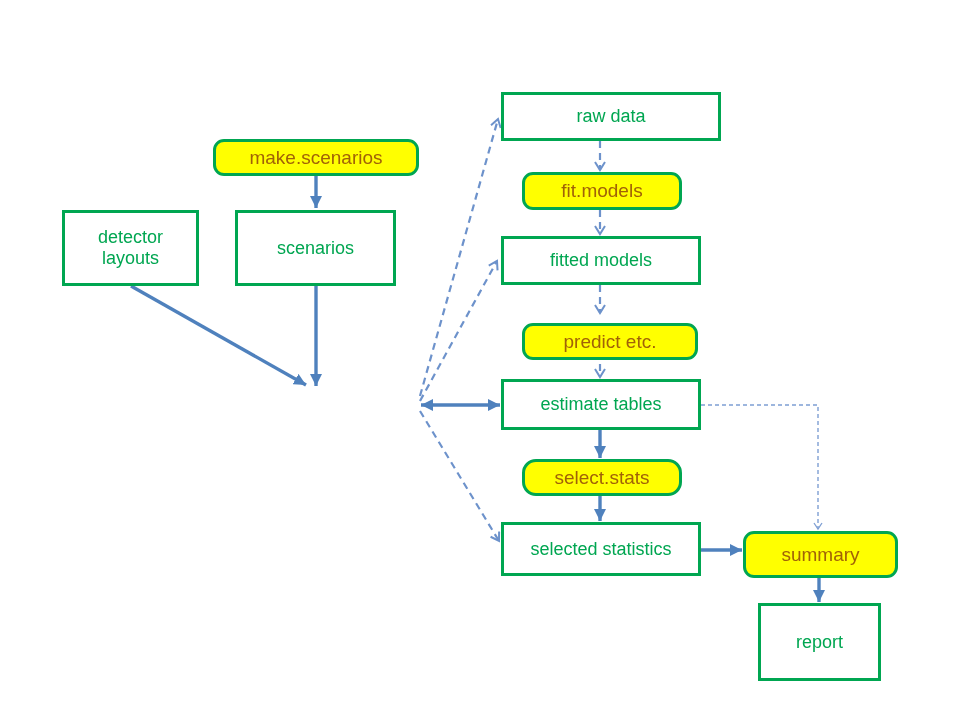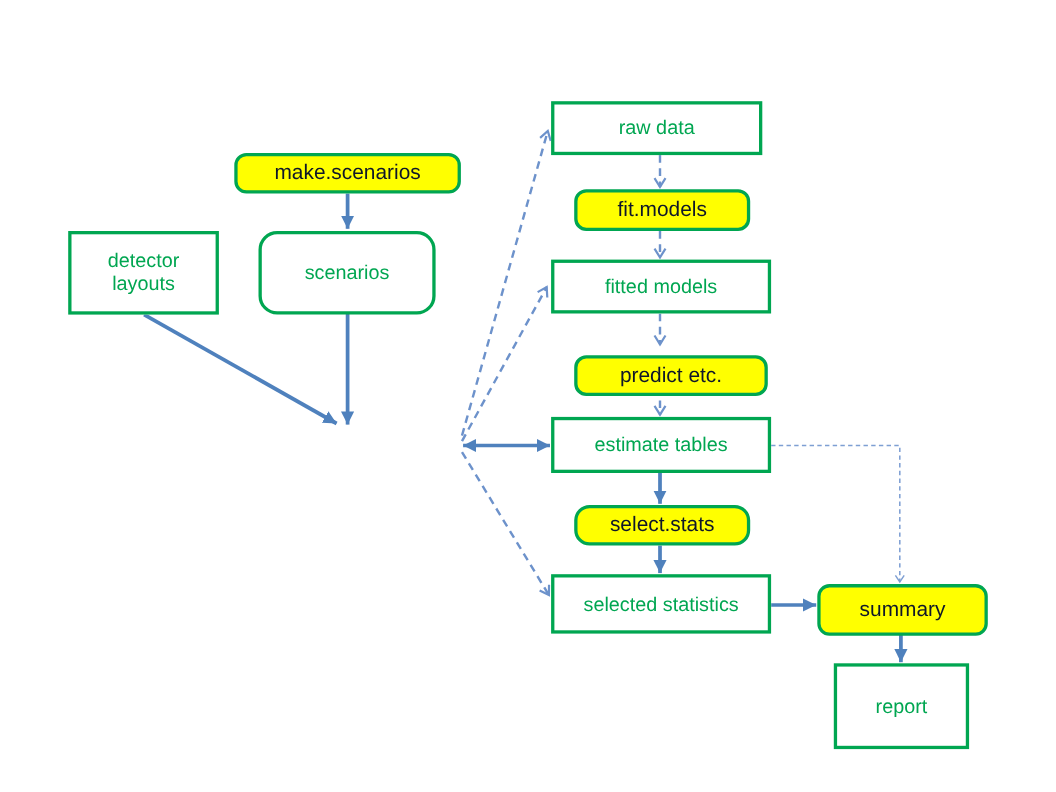--- a/index.html
+++ b/index.html
@@ -22,21 +22,21 @@
   .node.data{
     background:#ffffff;
     border:3px solid #00A651;
     color:#00A651;
     font-size:18px;
   }
   .node.func{
     background:#FFFF00;
     border:3px solid #00A651;
     border-radius:11px;
-    color:#0f172a;
+    color:#a16207;
     font-size:19px;
   }
 </style>
 </head>
 <body>
 
 <div class="canvas">
 
   <svg class="edges" width="960" height="720" viewBox="0 0 960 720">
     <defs>
@@ -77,26 +77,26 @@
 
   <div class="node func" style="left:213px;top:139px;width:206px;height:37px;">
     <span>make.scenarios</span>
   </div>
 
   <div class="node data" style="left:62px;top:210px;width:137px;height:76px;">
     <span>detector
 layouts</span>
   </div>
 
-  <div class="node data" style="left:235px;top:210px;width:161px;height:76px;border-radius:17px;">
+  <div class="node data" style="left:235px;top:210px;width:161px;height:76px;">
     <span>scenarios</span>
   </div>
 
 
-  <div class="node data" style="left:501px;top:92px;width:192px;height:49px;">
+  <div class="node data" style="left:501px;top:92px;width:220px;height:49px;">
     <span>raw data</span>
   </div>
 
   <div class="node func" style="left:522px;top:172px;width:160px;height:38px;">
     <span>fit.models</span>
   </div>
 
   <div class="node data" style="left:501px;top:236px;width:200px;height:49px;">
     <span>fitted models</span>
   </div>

